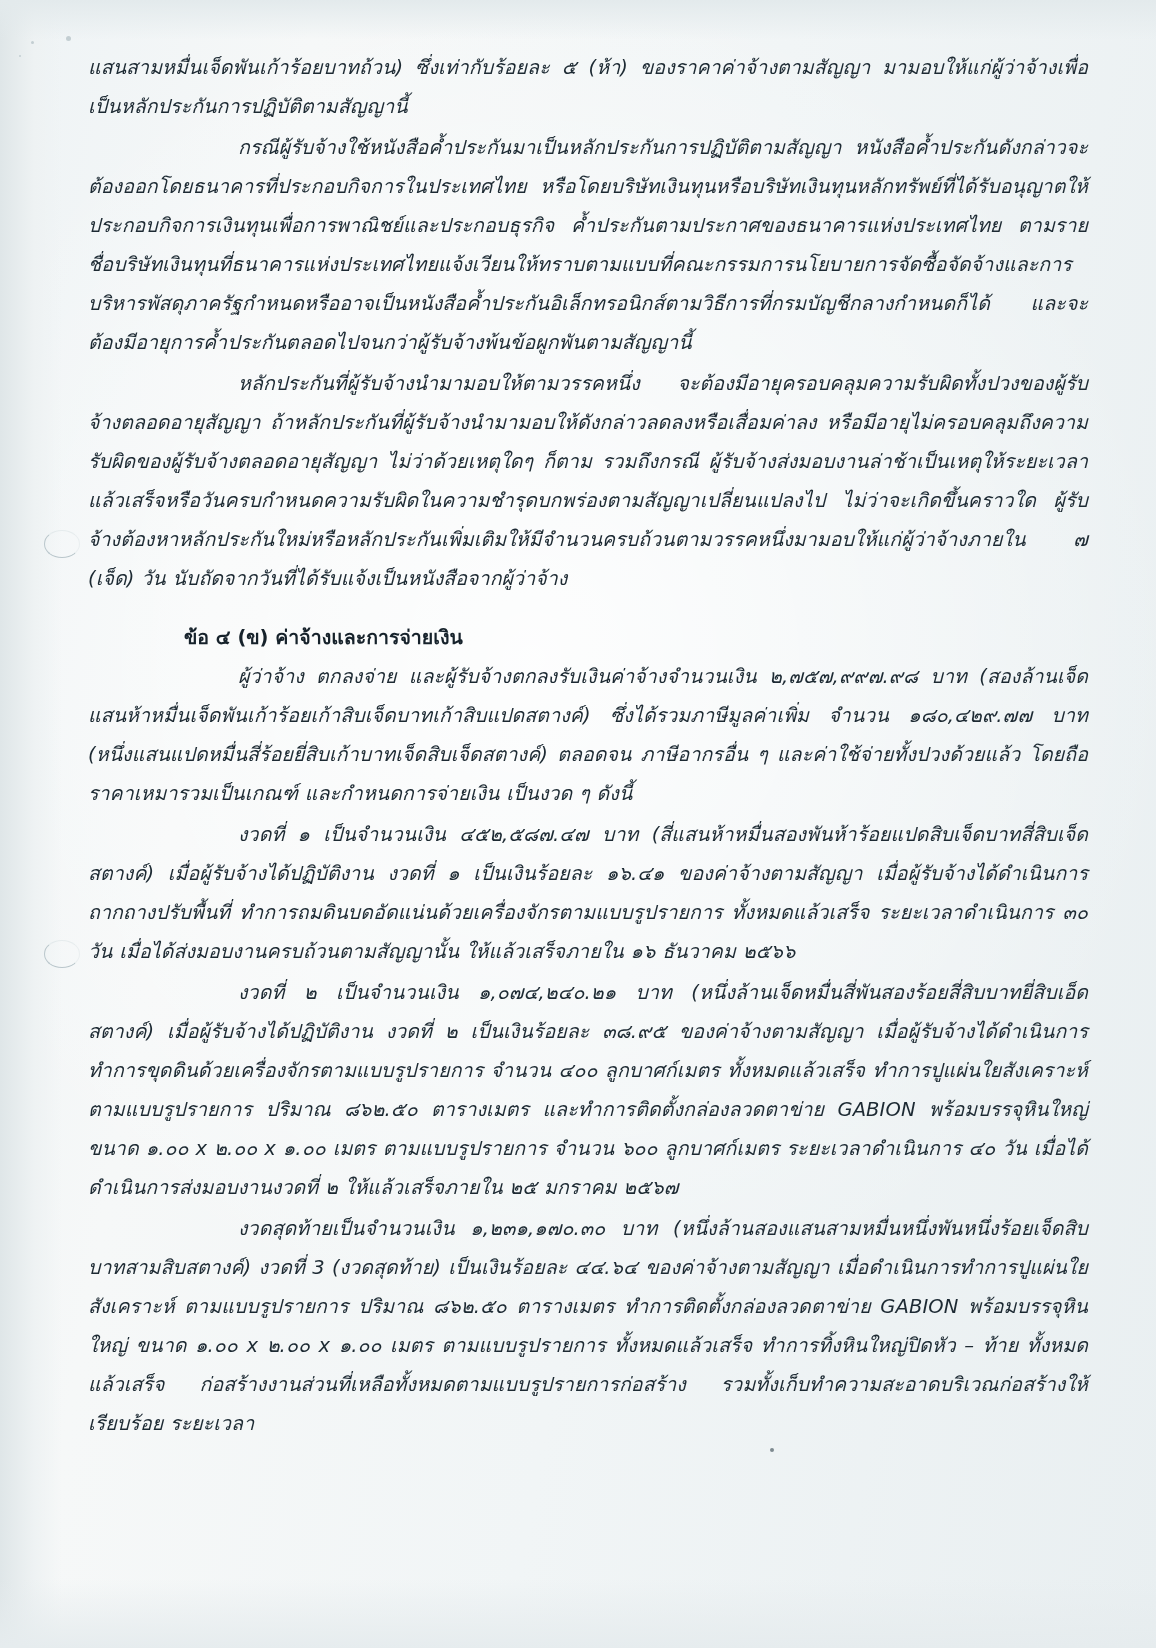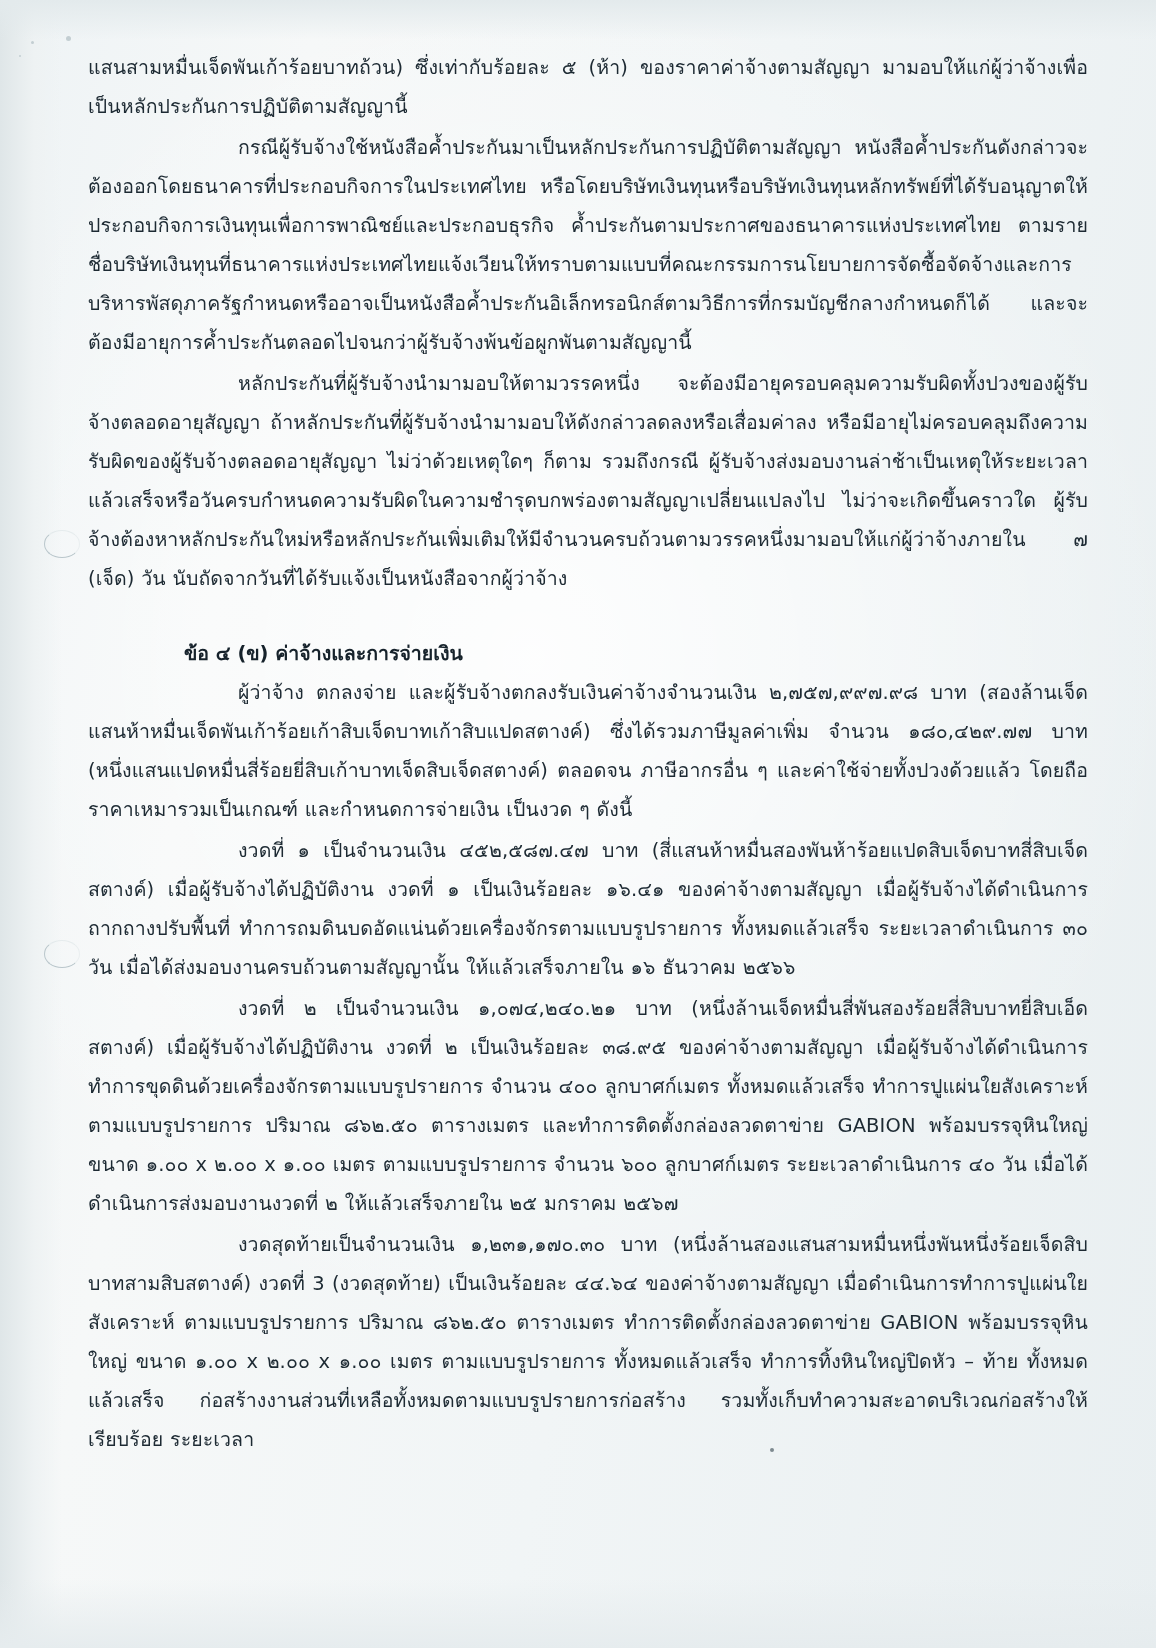--- a/index.html
+++ b/index.html
@@ -75,24 +75,25 @@
   }
   p.para {
     margin: 0 0 2px 0;
     font-size: 19.5px;
     line-height: 39px;
     color: #1d2a33;
     text-align: justify;
     text-justify: inter-word;
     letter-spacing: 0.1px;
     word-spacing: 0.5px;
+    font-style: italic;
   }
   p.indent { text-indent: 150px; }
   .section-heading {
-    margin: 36px 0 0 0;
+    margin: 20px 0 0 0;
     padding-left: 96px;
     font-size: 19.5px;
     line-height: 39px;
     font-weight: bold;
     color: #16222b;
   }
   .gap-before { margin-top: 30px; }
   .blk { margin-bottom: 0; }
 </style>
 </head>

